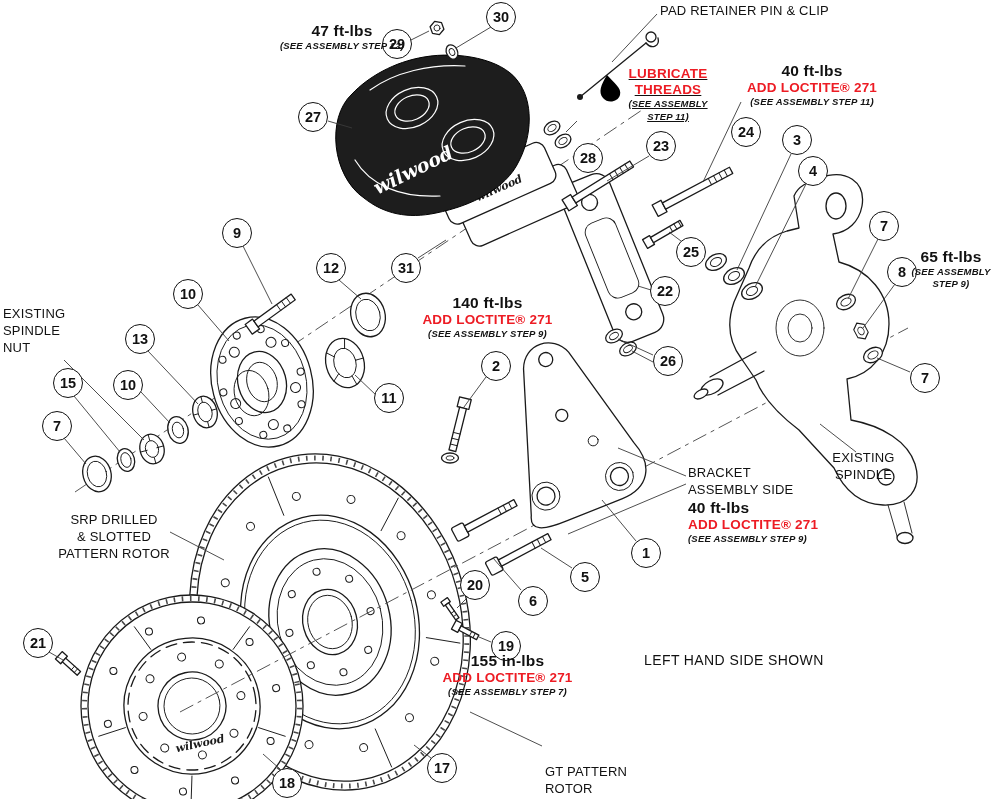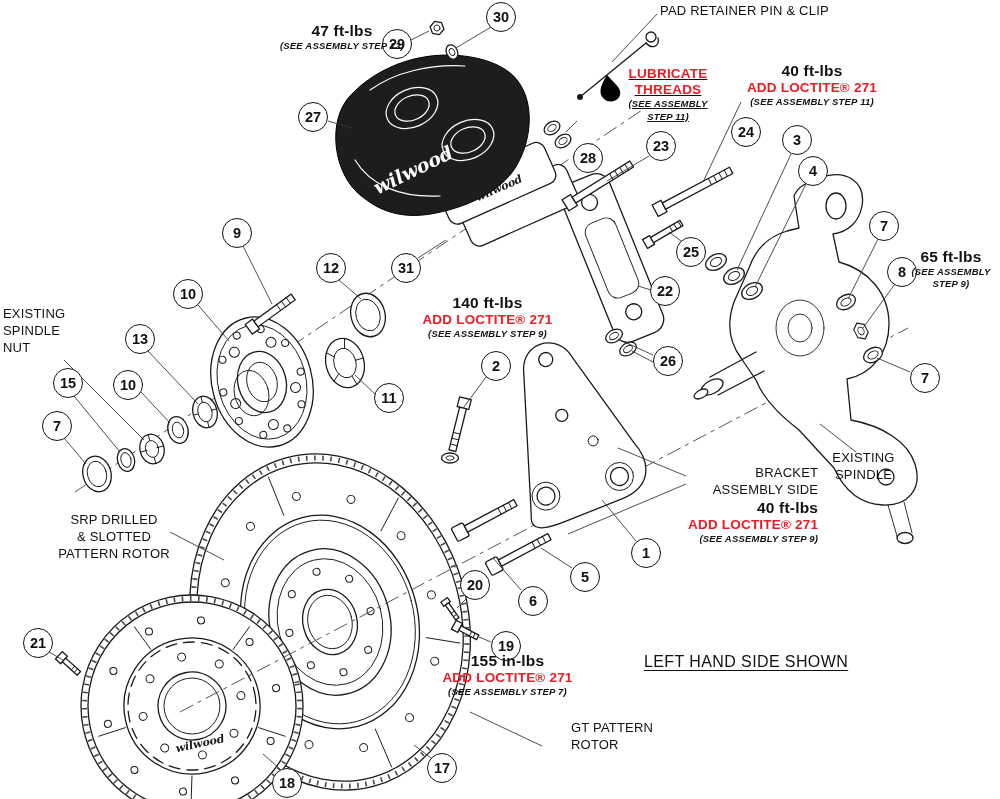--- a/index.html
+++ b/index.html
@@ -8,21 +8,21 @@
   .stage > svg{position:absolute;left:0;top:0;}
   .callout-layer{position:absolute;left:0;top:0;width:100%;height:100%;pointer-events:none;}
   .callout{position:absolute;width:30px;height:30px;border:1.6px solid #111;border-radius:50%;background:#fff;
            display:flex;align-items:center;justify-content:center;font-size:14.5px;font-weight:600;box-sizing:border-box;}
   .lbl{position:absolute;font-size:13px;line-height:1.25;letter-spacing:.2px;white-space:nowrap;}
   .center{text-align:center;}
   .torque{font-size:15.5px;font-weight:bold;line-height:1.15;}
   .step{font-size:9.5px;font-style:italic;font-weight:600;line-height:1.3;}
   .red-b{color:var(--red,#ed1c24);font-weight:bold;font-size:13.5px;line-height:1.2;}
   .plain{font-size:13px;line-height:1.3;}
-  .underline{text-decoration:underline;text-underline-offset:3px;font-size:16px;letter-spacing:.4px;}
+  .underline{text-underline-offset:3px;font-size:14px;letter-spacing:.4px;}
   
   .ln{fill:none;stroke:#1a1a1a;stroke-width:1.3;stroke-linecap:round;stroke-linejoin:round;}
   .ln-thin{fill:none;stroke:#1a1a1a;stroke-width:.9;stroke-linecap:round;}
   .pf{fill:#fff;stroke:#1a1a1a;stroke-width:1.3;stroke-linejoin:round;}
   .dk{fill:#1d1d1d;stroke:#000;stroke-width:1;}
   .wl{fill:none;stroke:#fff;stroke-width:1.2;stroke-linecap:round;}
   .leader{stroke:#3a3a3a;stroke-width:.9;fill:none;}
   .axis{stroke:#555;stroke-width:1;fill:none;stroke-dasharray:15 5 4 5;}
   .hatch{fill:none;stroke:#1a1a1a;stroke-width:5;stroke-dasharray:1.6 6.5;opacity:.8;}
   .hole{fill:#fff;stroke:#1a1a1a;stroke-width:1;}
@@ -467,36 +467,36 @@
   <div class="plain">SRP DRILLED</div>
   <div class="plain">&amp; SLOTTED</div>
   <div class="plain">PATTERN ROTOR</div>
 </div>
 
 <div class="lbl center" style="left:806px;top:450px;width:115px;">
   <div class="plain">EXISTING</div>
   <div class="plain">SPINDLE</div>
 </div>
 
-<div class="lbl" style="left:688px;top:465px;text-align:right;">
+<div class="lbl" style="left:688px;top:465px;">
   <div class="plain">BRACKET</div>
   <div class="plain">ASSEMBLY SIDE</div>
   <div class="torque">40 ft-lbs</div>
   <div class="red-b">ADD LOCTITE® 271</div>
   <div class="step">(SEE ASSEMBLY STEP 9)</div>
 </div>
 
 <div class="lbl center" style="left:425px;top:652px;width:165px;">
   <div class="torque">155 in-lbs</div>
   <div class="red-b">ADD LOCTITE® 271</div>
   <div class="step">(SEE ASSEMBLY STEP 7)</div>
 </div>
 
 <div class="lbl underline" style="left:644px;top:652px;">
   <span>LEFT HAND SIDE SHOWN</span>
 </div>
 
-<div class="lbl" style="left:545px;top:720px;margin-left:26px;">
+<div class="lbl" style="left:545px;top:764px;">
   <div class="plain">GT PATTERN</div>
   <div class="plain">ROTOR</div>
 </div>
 
 </div>
 
 </body></html>

